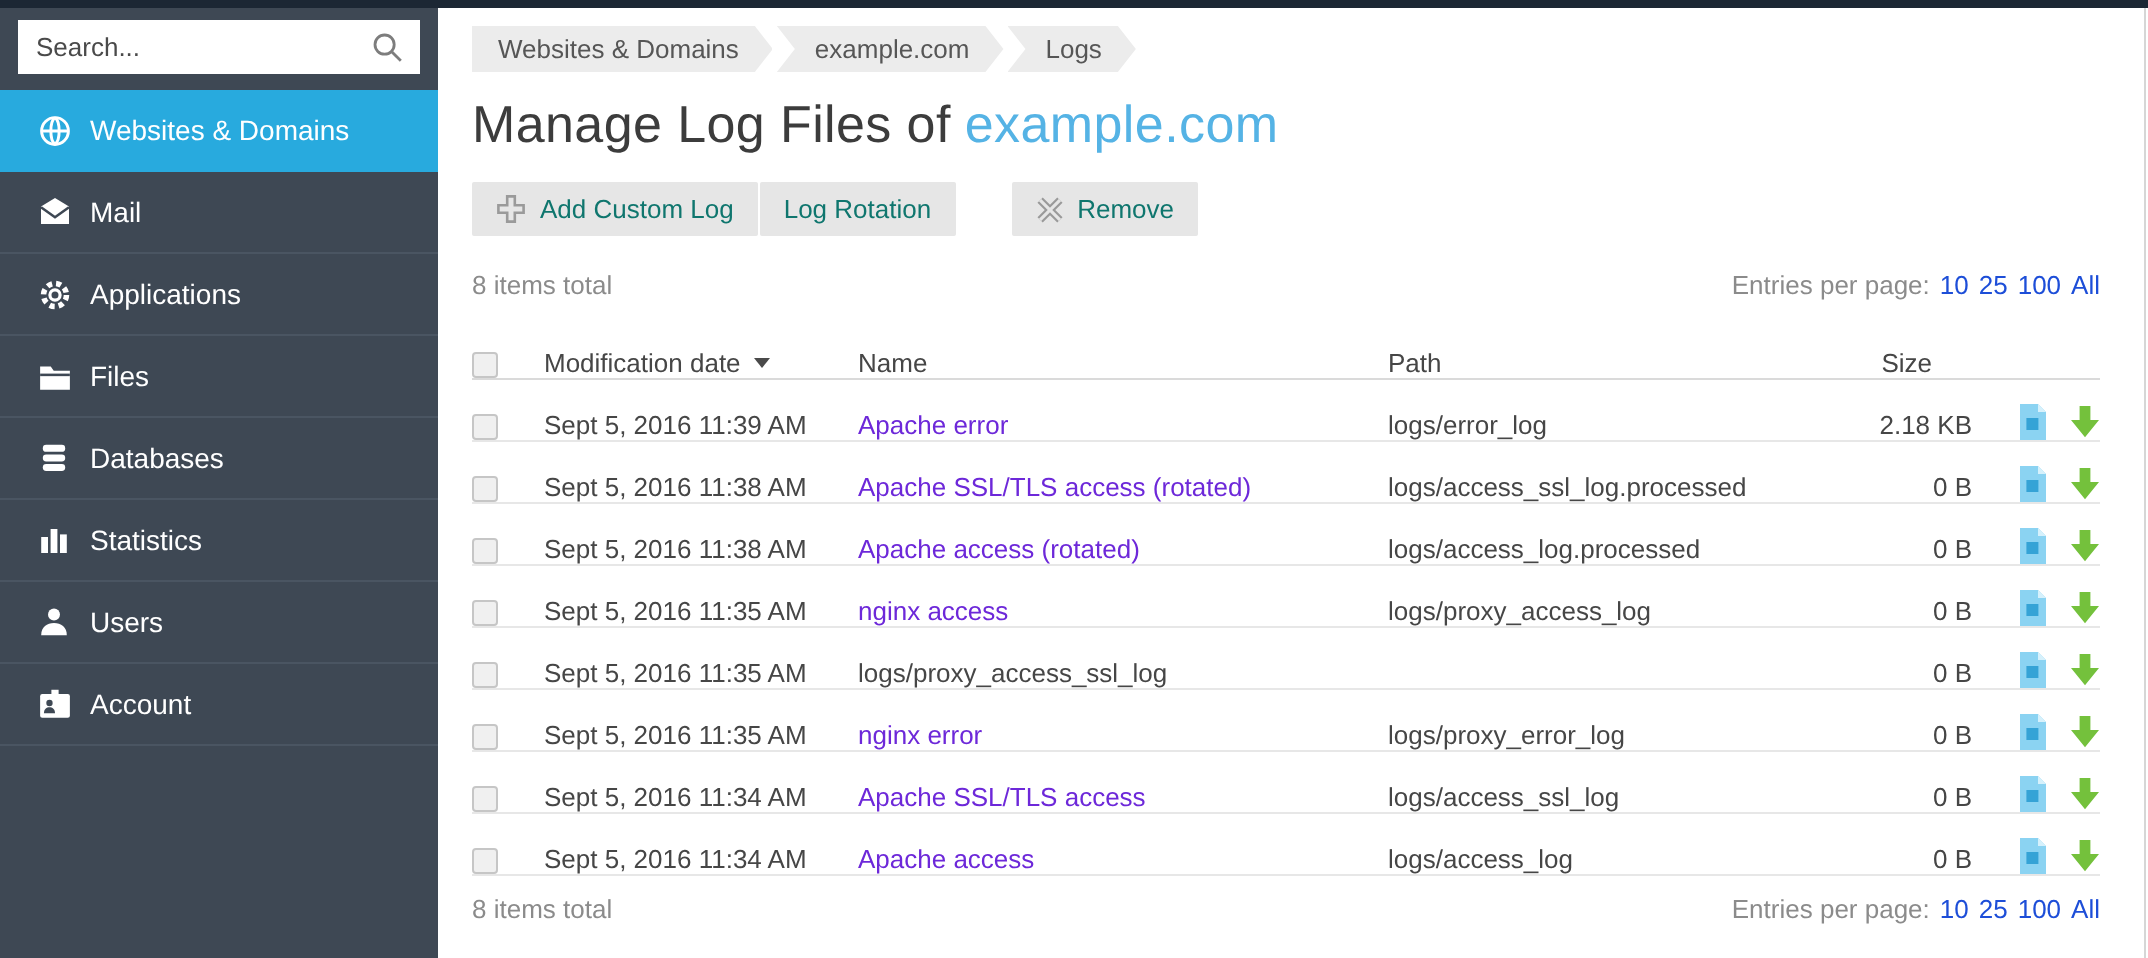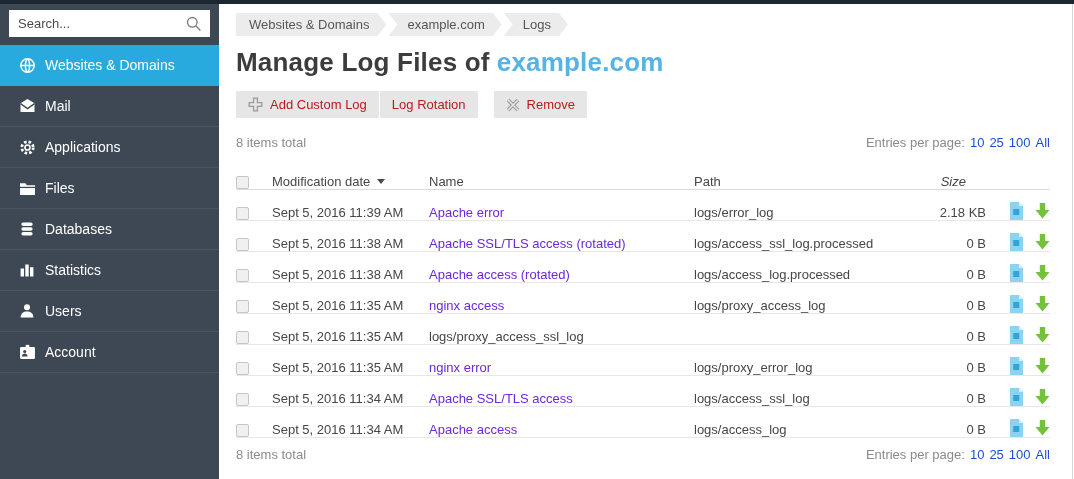--- a/index.html
+++ b/index.html
@@ -37,51 +37,51 @@
   .crumb {
     background:#ececec; color:#565656; font-size:13px; height:23px; line-height:23px;
     padding:0 17px 0 19px; margin-left:2px; cursor:pointer; white-space:nowrap;
     clip-path: polygon(0 0, calc(100% - 9px) 0, 100% 50%, calc(100% - 9px) 100%, 0 100%, 9px 50%);
   }
   .crumb:first-child {
     margin-left:0; padding-left:13px;
     clip-path: polygon(0 0, calc(100% - 9px) 0, 100% 50%, calc(100% - 9px) 100%, 0 100%);
   }
   
-  .page-title { margin-top:11px; font-size:26px; font-weight:700; color:#3c3c3c; letter-spacing:.2px; }
+  .page-title { margin-top:11px; font-size:26px; font-weight:400; color:#3c3c3c; letter-spacing:.2px; }
   .domain-accent { color:#55b3e5; margin-left:7px; }
 
   
   .toolbar { margin-top:13px; display:flex; align-items:center; }
   .btn {
     height:27px; background:#e6e6e6; border:0; border-radius:1px; cursor:pointer;
     display:flex; align-items:center; gap:7px; padding:0 12px;
-    font-family:inherit; font-size:13px; color:#b91c1c;
+    font-family:inherit; font-size:13px; color:#0f766e;
   }
   .btn.grouped { margin-left:1px; }
-  .btn.separate { margin-left:16px; }
+  .btn.separate { margin-left:28px; }
   .btn-icon { line-height:0; display:flex; }
 
   
   .meta-row { display:flex; justify-content:space-between; align-items:center; margin-top:17px; font-size:13px; color:#8b8b8b; }
   .meta-row.bottom { margin-top:9px; }
   .pager a { color:#1d4ed8; text-decoration:none; margin-left:5px; cursor:pointer; }
 
   
   .logtable { margin-top:10px; }
   .trow { display:flex; align-items:flex-end; font-size:13px; color:#464646; }
   .thead { height:30px; border-bottom:1px solid #dadada; }
   .tbody-row { height:31px; border-bottom:1px solid #e7e7e7; }
   .c-check { width:36px; display:flex; align-items:center; }
   .c-date  { width:157px; }
   .c-name  { width:265px; }
   .c-path  { flex:1; }
   .c-size  { width:86px; text-align:right; }
   .c-icons { width:64px; display:flex; justify-content:flex-end; align-items:center; gap:11px; }
-  .thead .c-size { padding-right:0; text-align:right;font-style:italic; }
+  .thead .c-size { padding-right:0; text-align:right; }
   .thead .c-size span { margin-right:20px; }
   .thead .c-date { display:flex; align-items:center; cursor:pointer; }
   .sort-caret {
     display:inline-block; margin-left:7px; width:0; height:0;
     border-left:4px solid transparent; border-right:4px solid transparent; border-top:5px solid #4a4a4a;
   }
   .link { color:#6d28d9; text-decoration:none; cursor:pointer; }
   .cbx {
     appearance:none; -webkit-appearance:none; width:13px; height:13px; margin:0;
     background:#f0f0f0; border:1px solid #c6c6c6; border-radius:2px; cursor:pointer;

